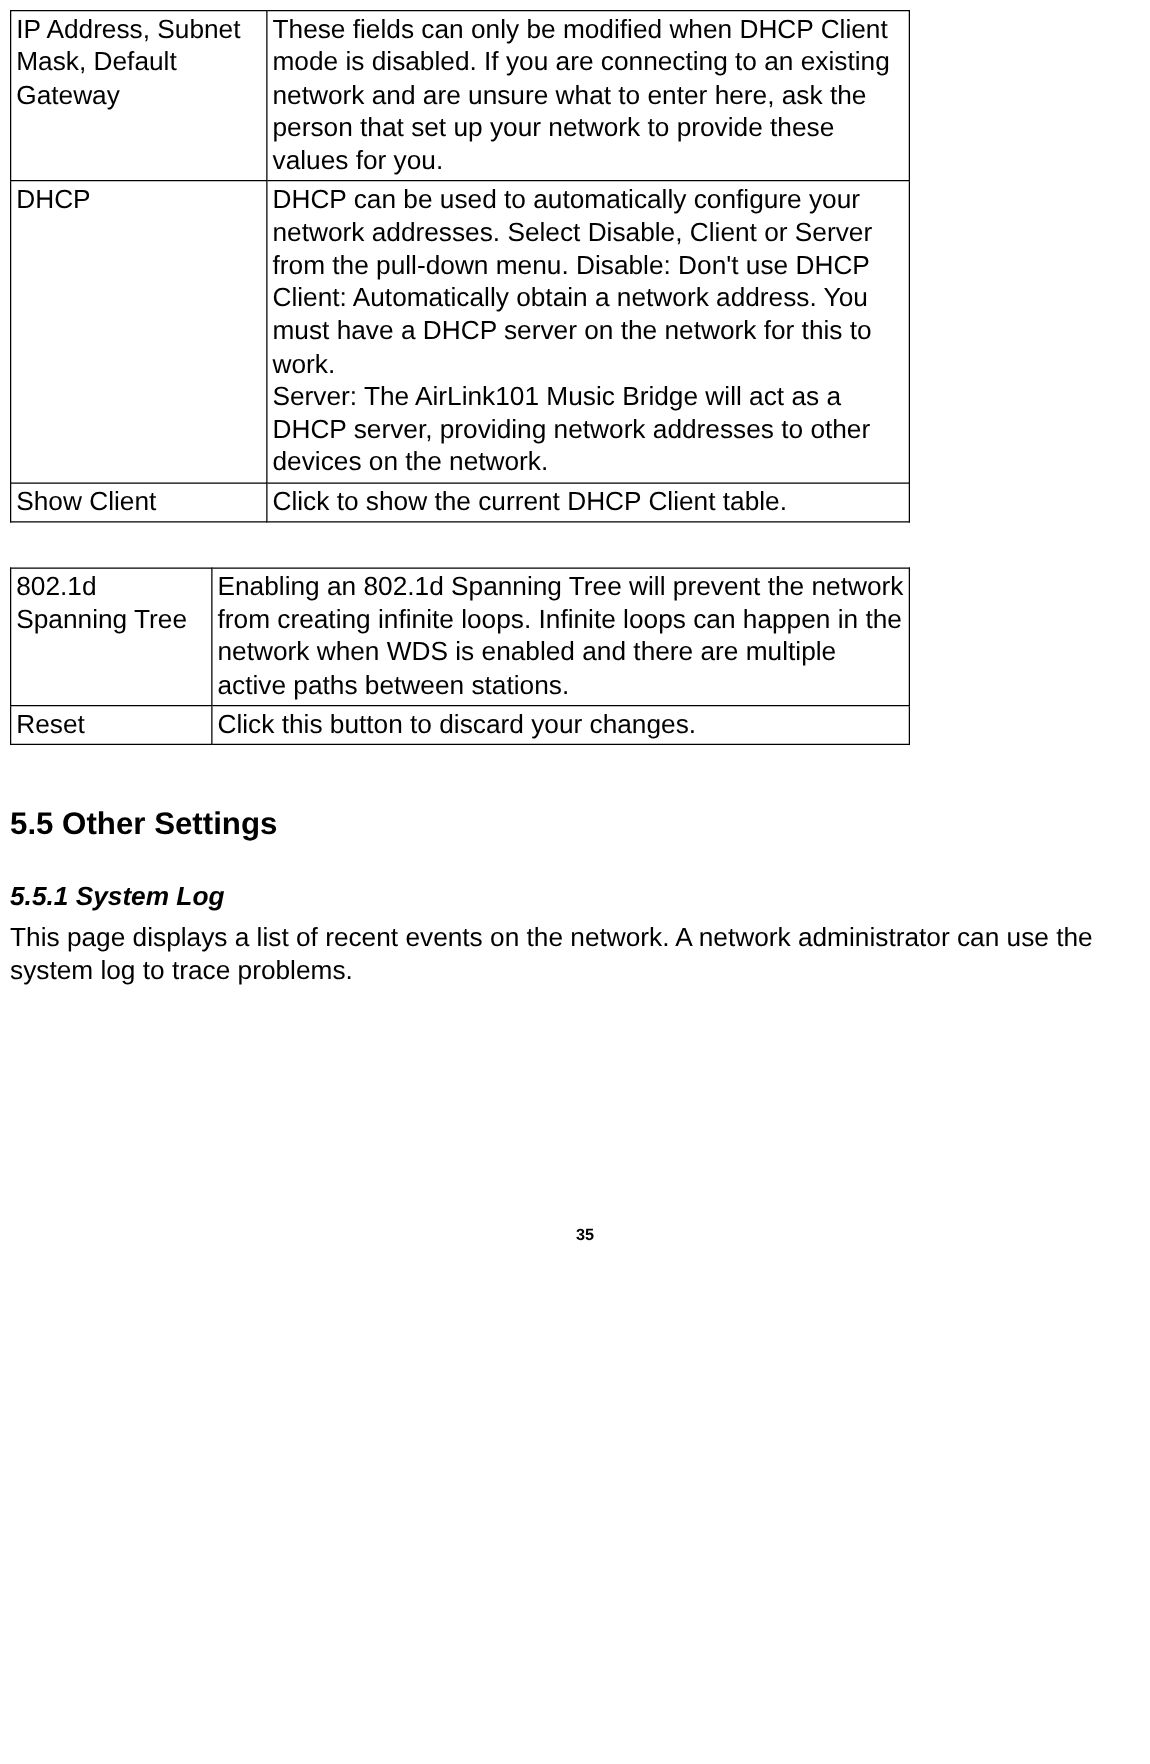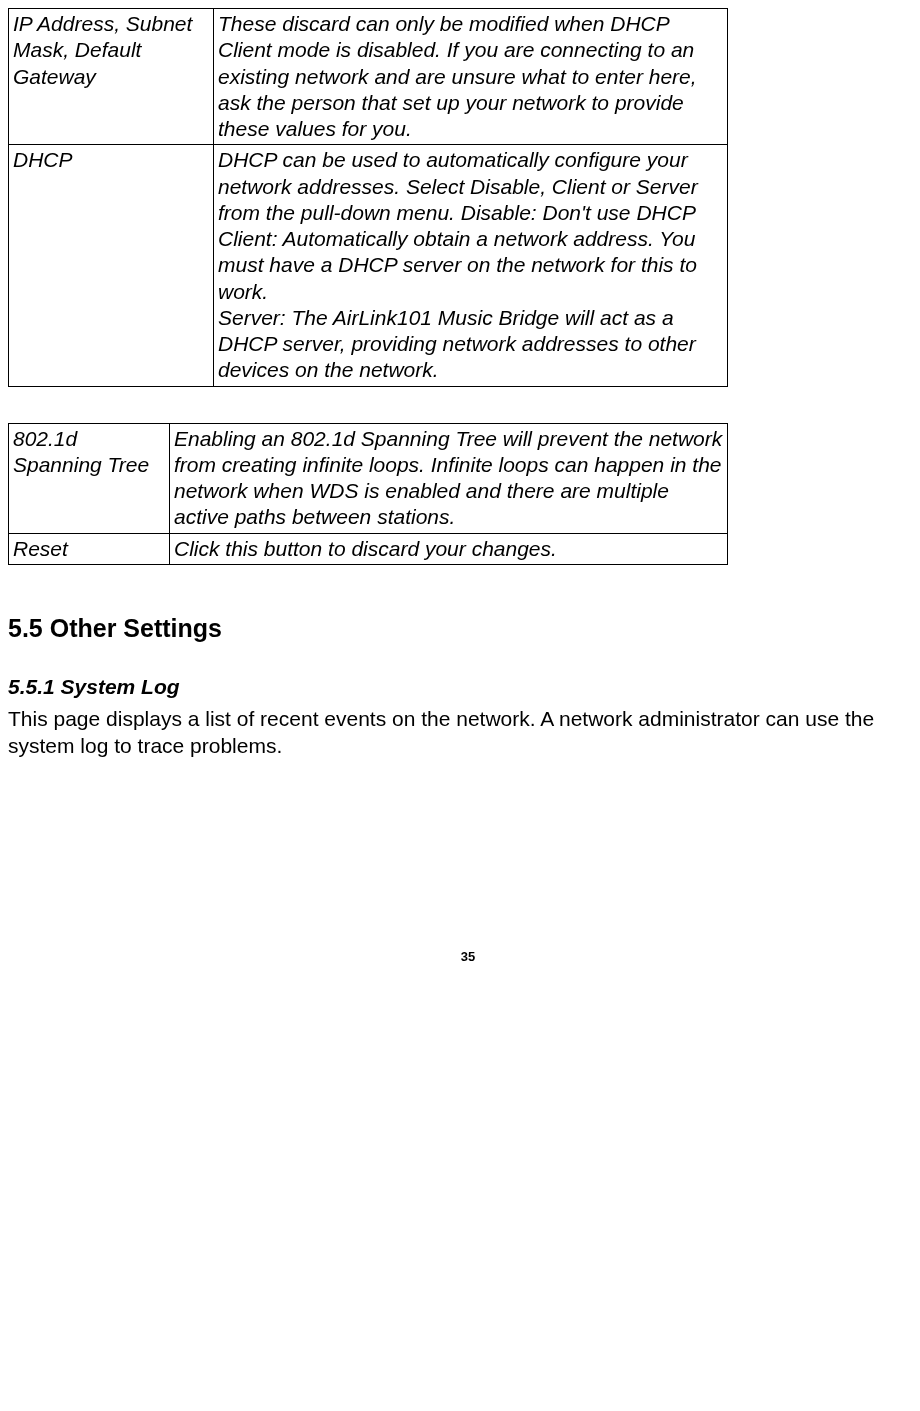--- a/index.html
+++ b/index.html
@@ -13,21 +13,20 @@
     }
     table {
       border-collapse: collapse;
       width: 720px;
       margin-bottom: 36px;
     }
     td {
       border: 1px solid #000;
       vertical-align: top;
       padding: 2px 4px;
-      font-style: italic;
     }
     td.label {
       width: 196px;
     }
     table.t2 td.label {
       width: 152px;
     }
     h2 {
       font-size: 25px;
       font-weight: bold;
@@ -51,25 +50,29 @@
       margin-top: 190px;
     }
   </style>
 </head>
 <body>
 
 <table>
   <tbody>
       <tr>
     <td class="label">IP Address, Subnet Mask, Default Gateway</td>
-    <td>These discard can only be modified when DHCP Client mode is disabled. If you are connecting to an existing network and are unsure what to enter here, ask the person that set up your network to provide these values for you.</td>
+    <td>These fields can only be modified when DHCP Client mode is disabled. If you are connecting to an existing network and are unsure what to enter here, ask the person that set up your network to provide these values for you.</td>
   </tr>
   <tr>
     <td class="label">DHCP</td>
     <td>DHCP can be used to automatically configure your network addresses. Select Disable, Client or Server from the pull-down menu. Disable: Don't use DHCP<br>Client: Automatically obtain a network address. You must have a DHCP server on the network for this to work.<br>Server: The AirLink101 Music Bridge will act as a DHCP server, providing network addresses to other devices on the network.</td>
+  </tr>
+  <tr>
+    <td class="label">Show Client</td>
+    <td>Click to show the current DHCP Client table.</td>
   </tr>
 </tbody>
   </table>
 
 <table class="t2">
   <tbody>
       <tr>
     <td class="label">802.1d Spanning Tree</td>
     <td>Enabling an 802.1d Spanning Tree will prevent the network from creating infinite loops. Infinite loops can happen in the network when WDS is enabled and there are multiple active paths between stations.</td>
   </tr>

